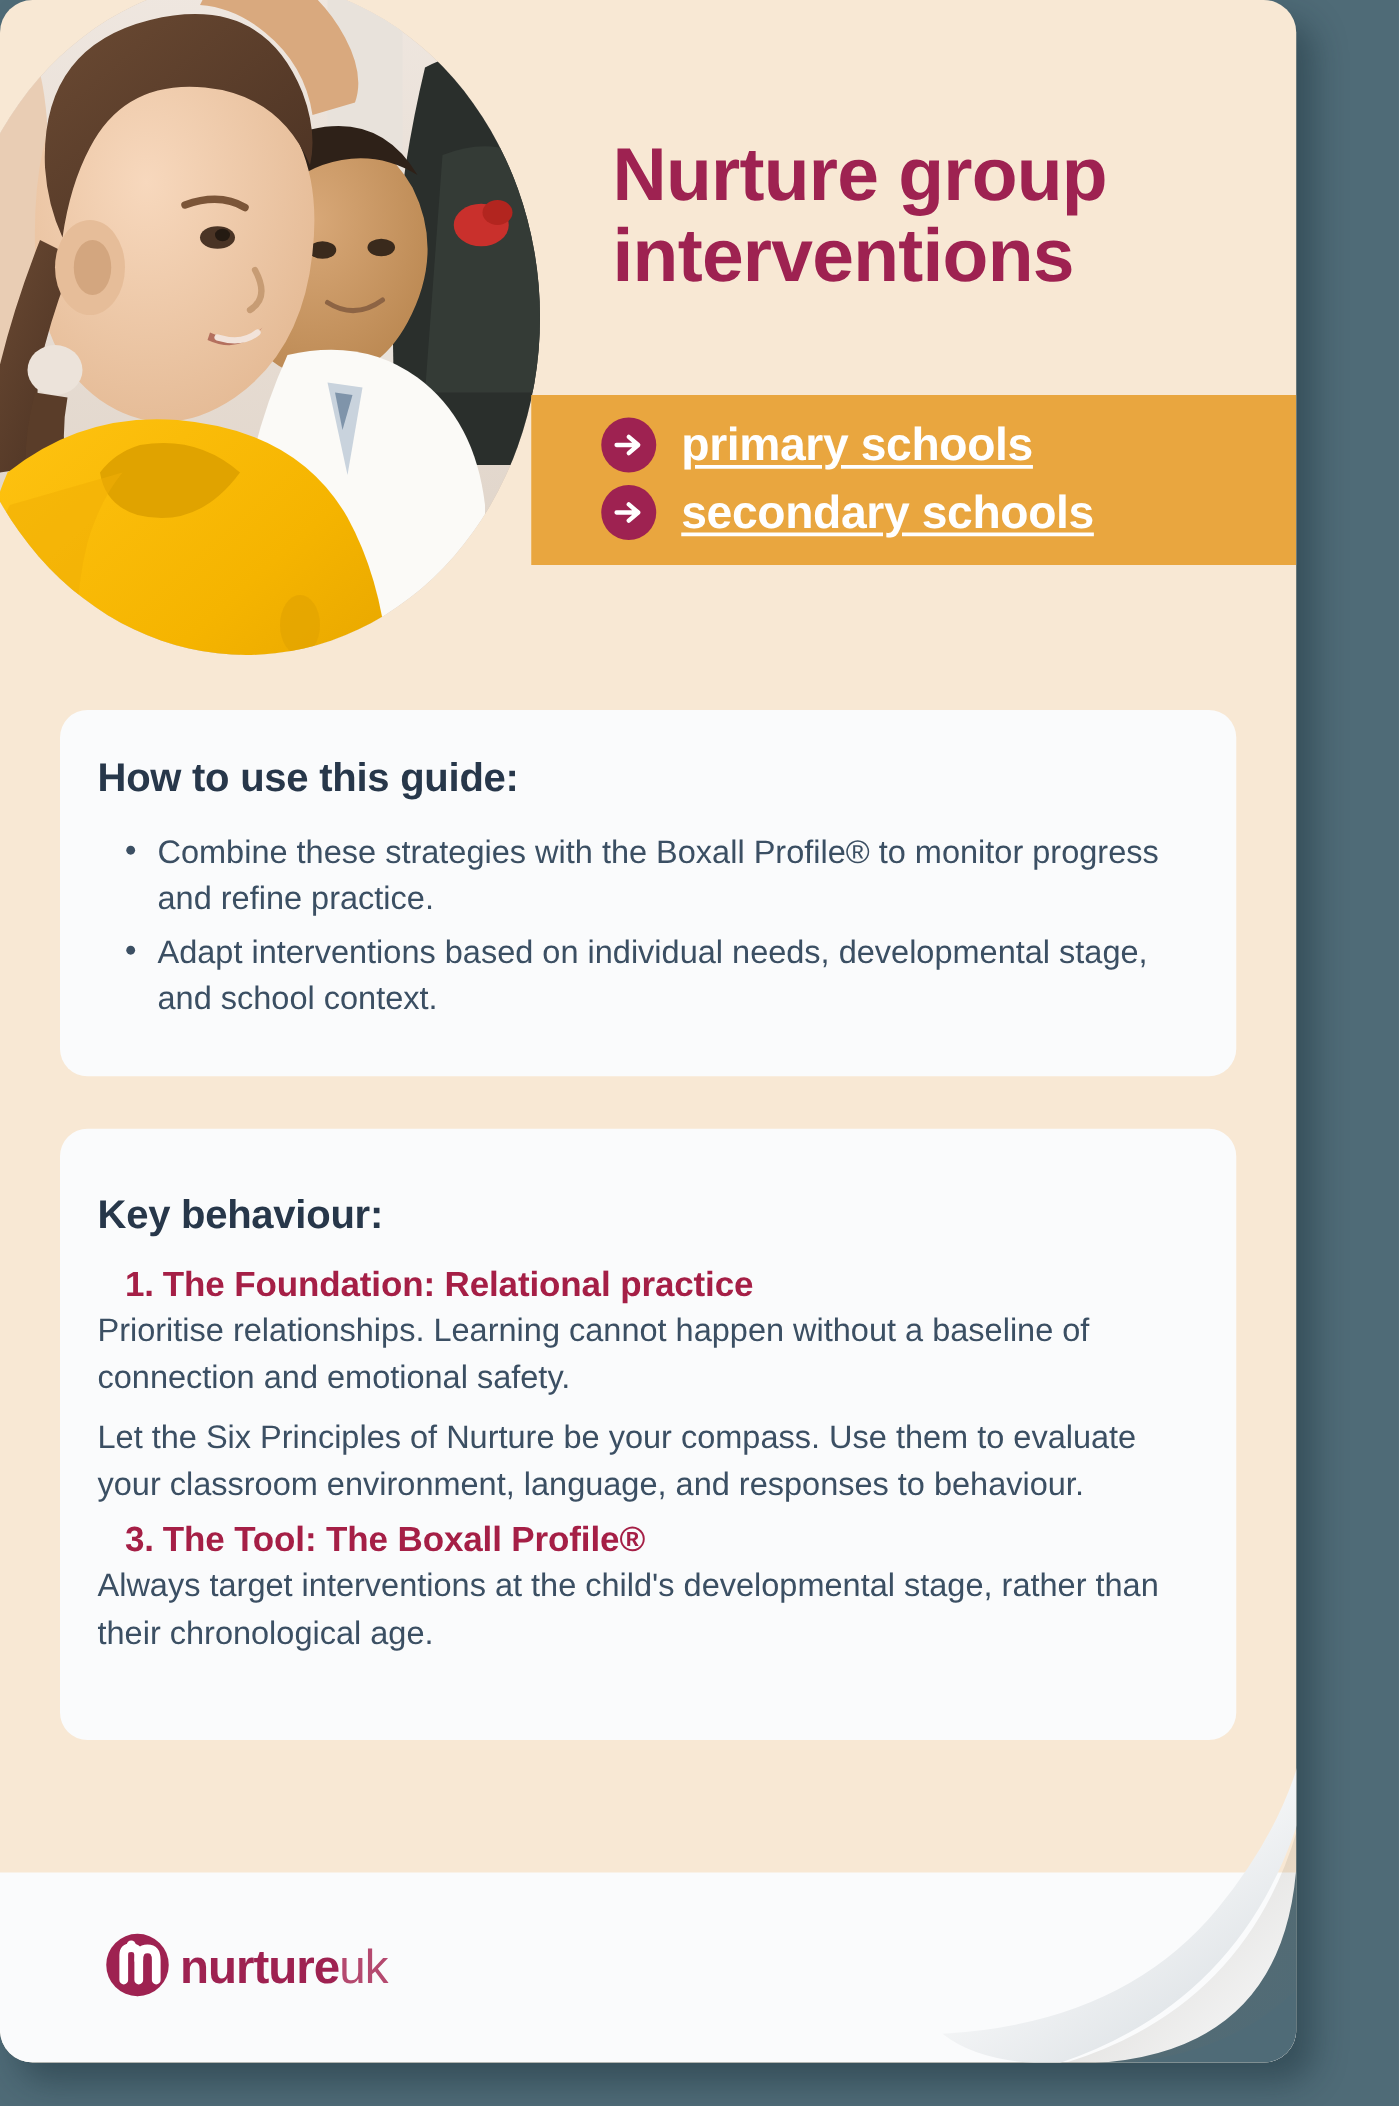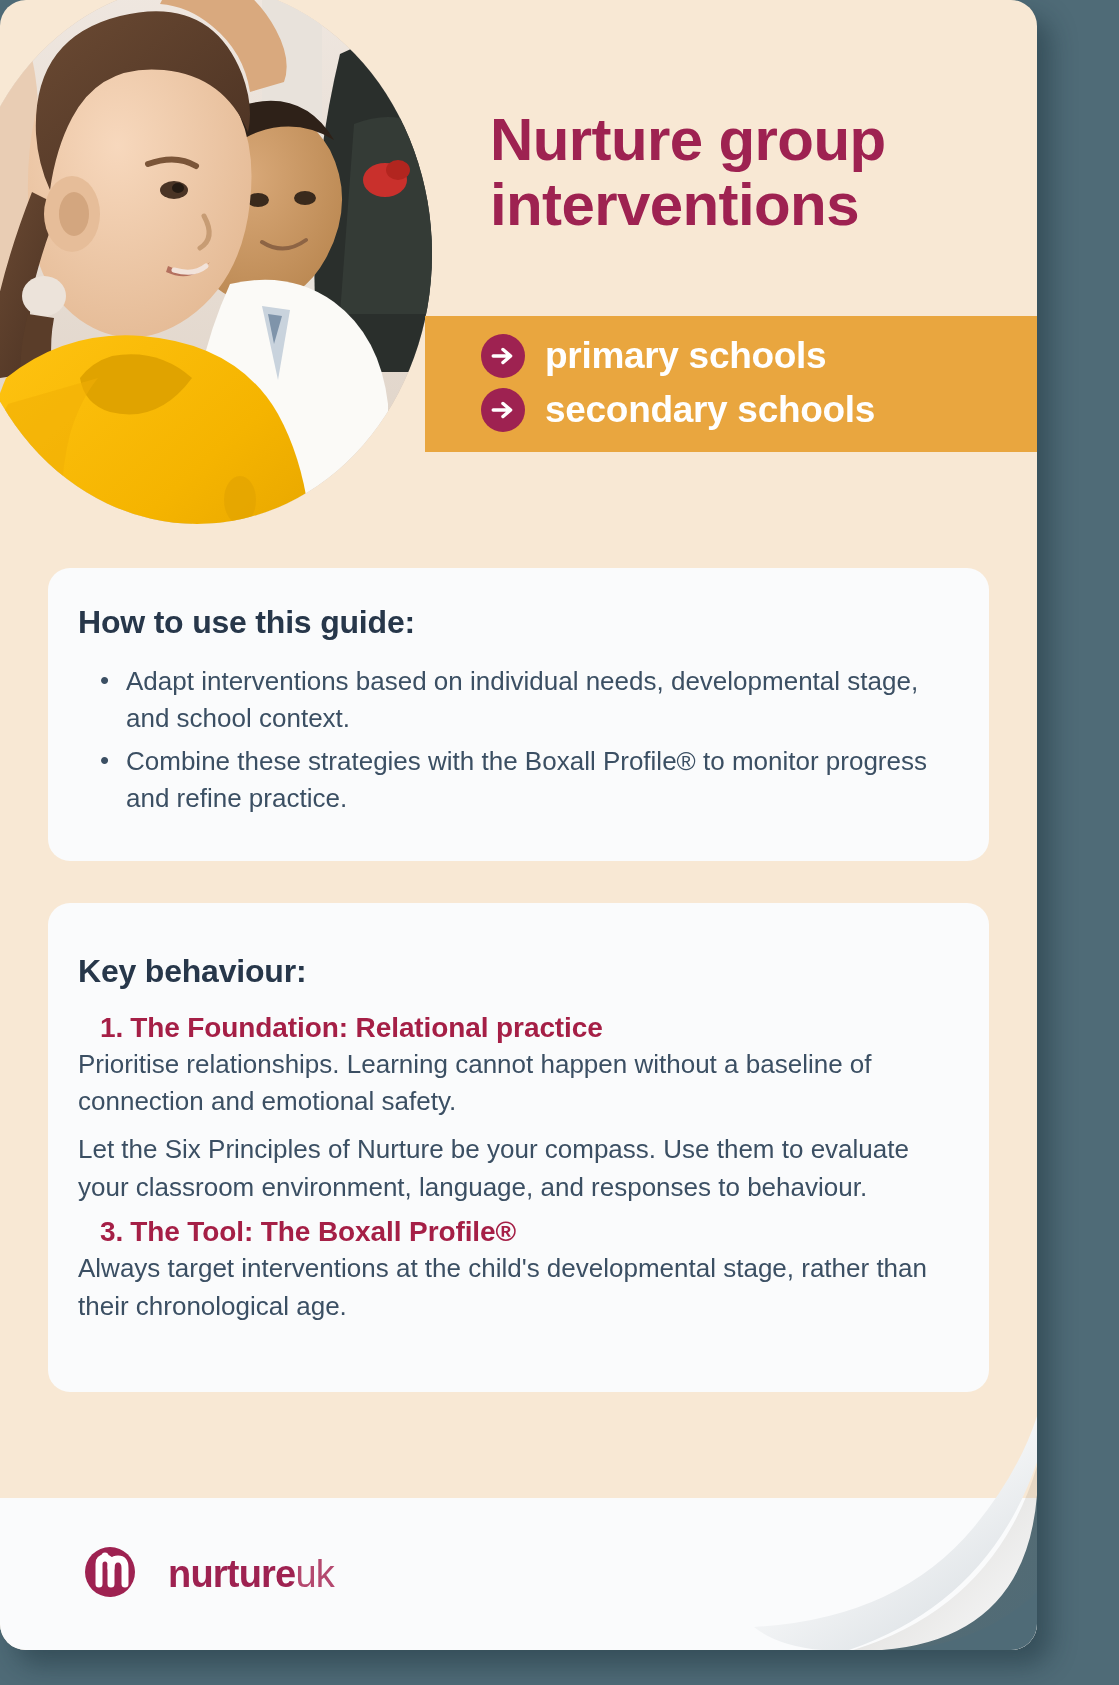--- a/index.html
+++ b/index.html
@@ -87,20 +87,21 @@
     border-radius: 50%;
     background: #9e2251;
     display: flex; align-items: center; justify-content: center;
   }
   .arrow-badge svg { width: 26px; height: 26px; display: block; }
 
   .link-text {
     color: #ffffff;
     font-size: 37px;
     font-weight: bold;
+    text-decoration: underline;
     text-underline-offset: 4px;
     text-decoration-thickness: 3px;
     letter-spacing: -0.3px;
     cursor: pointer;
   }
 
   
   .card {
     position: relative;
     margin: 0 48px 0 48px;
@@ -164,21 +165,21 @@
   .footer {
     position: absolute;
     left: 0; bottom: 0;
     width: 1037px;
     height: 152px;
     background: #fafbfc;
     display: flex;
     align-items: center;
     padding-left: 82px;
   }
-  .logo { display: flex; align-items: center; gap: 30px; }
+  .logo { display: flex; align-items: center; gap: 6px; }
   .logo-mark { width: 56px; height: 56px; display: block; }
   .logo-word { font-size: 38px; letter-spacing: -0.8px; }
   .logo-word .b { color: #9e2251; font-weight: bold; }
   .logo-word .l { color: #b4496f; font-weight: normal; }
 
   
   .curl {
     position: absolute;
     right: -1px;
     bottom: -1px;
@@ -294,22 +295,22 @@
           </span>
           <span class="link-text">secondary schools</span>
         </div>
 
       </div>
     </div>
 
     <div class="card card-guide">
       <div class="card-heading">How to use this guide:</div>
       <ul class="bullets">
+        <li>Combine these strategies with the Boxall Profile® to monitor progress and refine practice.</li>
         <li>Adapt interventions based on individual needs, developmental stage, and school context.</li>
-        <li>Combine these strategies with the Boxall Profile® to monitor progress and refine practice.</li>
       </ul>
     </div>
 
     <div class="card card-key">
       <div class="card-heading">Key behaviour:</div>
 
       <div class="takeaway">
         <div class="takeaway-title">
           <span class="num">1.</span><span>The Foundation: Relational practice</span>
         </div>

